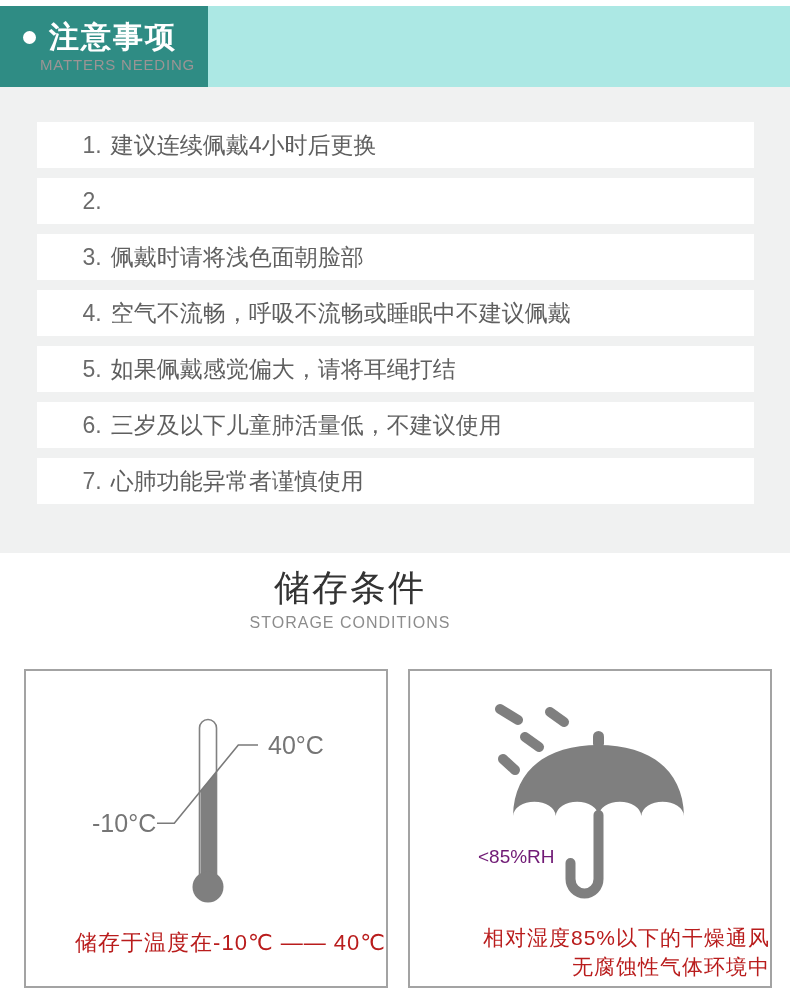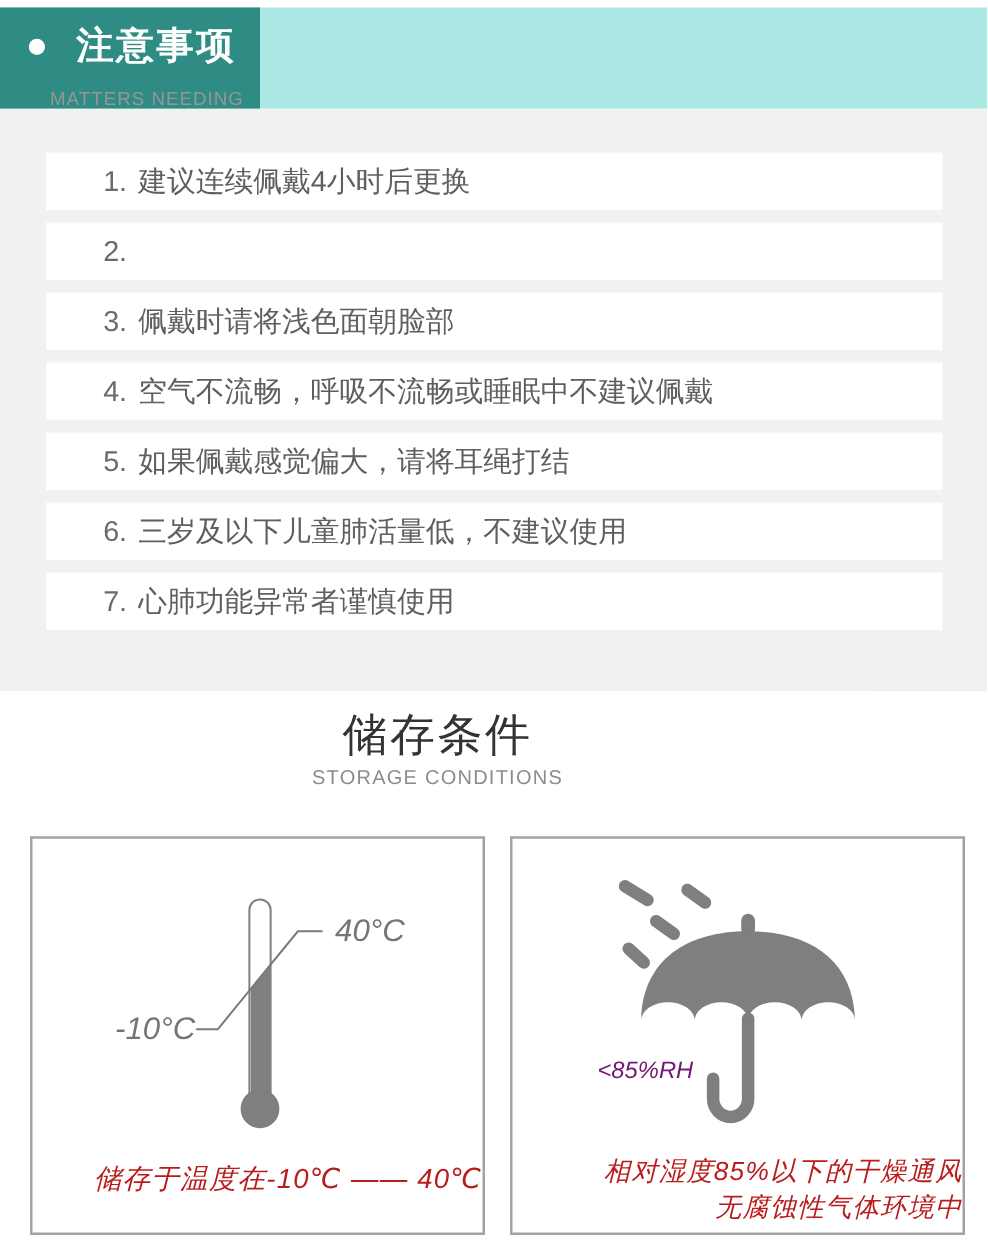--- a/index.html
+++ b/index.html
@@ -4,38 +4,38 @@
 <style>
   html,body { margin:0; padding:0; background:#ffffff; }
   .page {
     position:relative; width:790px; height:1008px; background:#ffffff;
     font-family:"Liberation Sans","DejaVu Sans",sans-serif; overflow:hidden;
   }
   
   .top-strip { position:absolute; top:0; left:0; width:790px; height:6px; background:#ffffff; }
   .header-band { position:absolute; top:6px; left:0; width:790px; height:81px; background:#ace8e4; }
   .header-box { position:absolute; top:0; left:0; width:208px; height:81px; background:#2f8c84; box-sizing:border-box; padding-top:15px; }
-  .header-title-row { display:flex; align-items:center; gap:25px; padding-left:23px; }
+  .header-title-row { display:flex; align-items:center; gap:13px; padding-left:23px; }
   .bullet-dot { width:13px; height:13px; border-radius:50%; background:#ffffff; flex:0 0 auto; }
   .header-title { color:#ffffff; font-size:30px; font-weight:bold; letter-spacing:2px; line-height:32px; white-space:nowrap; }
-  .header-subtitle { color:#9b9494; font-size:15px; letter-spacing:0.8px; margin:18px 0 0 40px; white-space:nowrap; }
+  .header-subtitle { color:#9b9494; font-size:15px; letter-spacing:0.8px; margin:3px 0 0 40px; white-space:nowrap; }
   
   .notice { position:absolute; top:87px; left:0; width:790px; height:466px; background:#f0f1f1; box-sizing:border-box; padding-top:35px; }
   .notice-row {
     width:717px; height:46px; margin:0 auto 10px auto; background:#ffffff;
     display:flex; align-items:center; box-sizing:border-box; padding-left:46px;
     font-size:23px; color:#5f5f5f; white-space:nowrap;
   }
   .notice-num { color:#6b6b6b; margin-right:9px; }
   
   .storage { position:absolute; top:553px; left:0; width:700px; height:455px; background:#ffffff; }
   .storage-title { margin-top:14px; text-align:center; font-size:36px; font-weight:500; color:#333333; letter-spacing:2px; line-height:42px; }
   .storage-subtitle { margin-top:5px; text-align:center; font-size:16px; color:#8c8c8c; letter-spacing:1px; }
   .storage-boxes { position:absolute; top:116px; left:24px; width:748px; display:flex; justify-content:space-between; }
-  .sbox { width:364px; height:319px; border:2px solid #a3a3a3; box-sizing:border-box; position:relative; background:#ffffff;font-style:italic; }
+  .sbox { width:364px; height:319px; border:2px solid #a3a3a3; box-sizing:border-box; position:relative; background:#ffffff; }
   .sbox svg { position:absolute; top:0; left:0; }
   .temp-label { position:absolute; font-size:25px; color:#757575; white-space:nowrap; }
   .temp-max { left:242px; top:60px; }
   .temp-min { left:66px; top:138px; }
   .rh-label { position:absolute; left:68px; top:175px; font-size:19px; color:#701a75; white-space:nowrap; }
   .sbox-caption { position:absolute; left:0; right:0; text-align:right; color:#b91c1c; font-size:22px; letter-spacing:1px; white-space:nowrap; }
   .caption-temp { bottom:28px; }
   .caption-rh { bottom:5px; font-size:21px; line-height:29px; }
 </style>
 </head>

